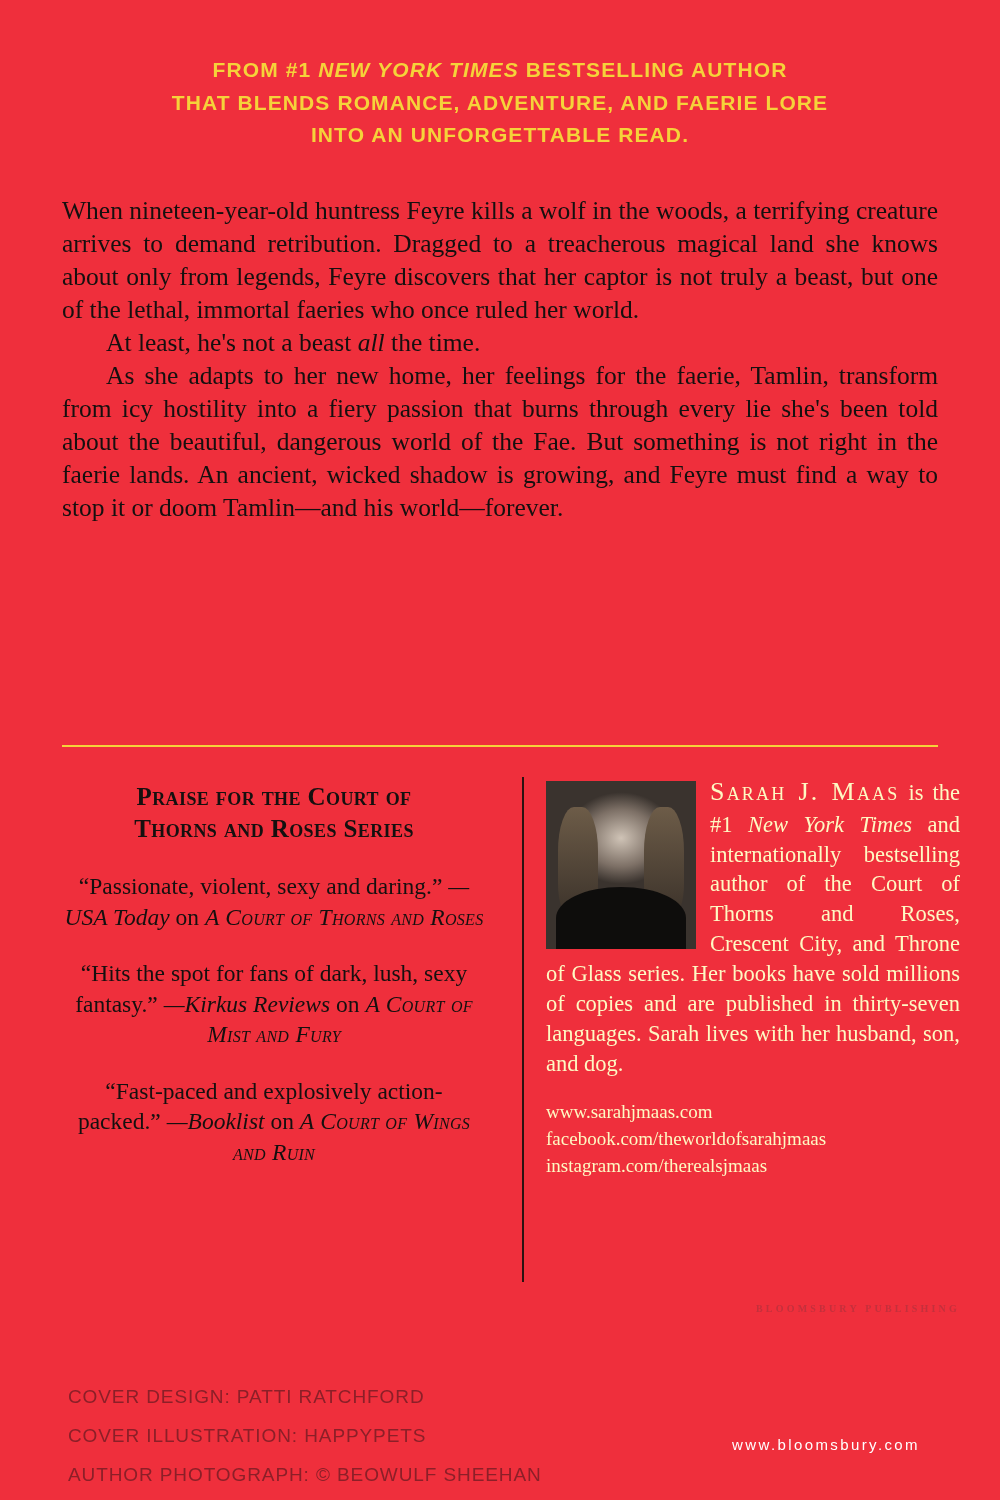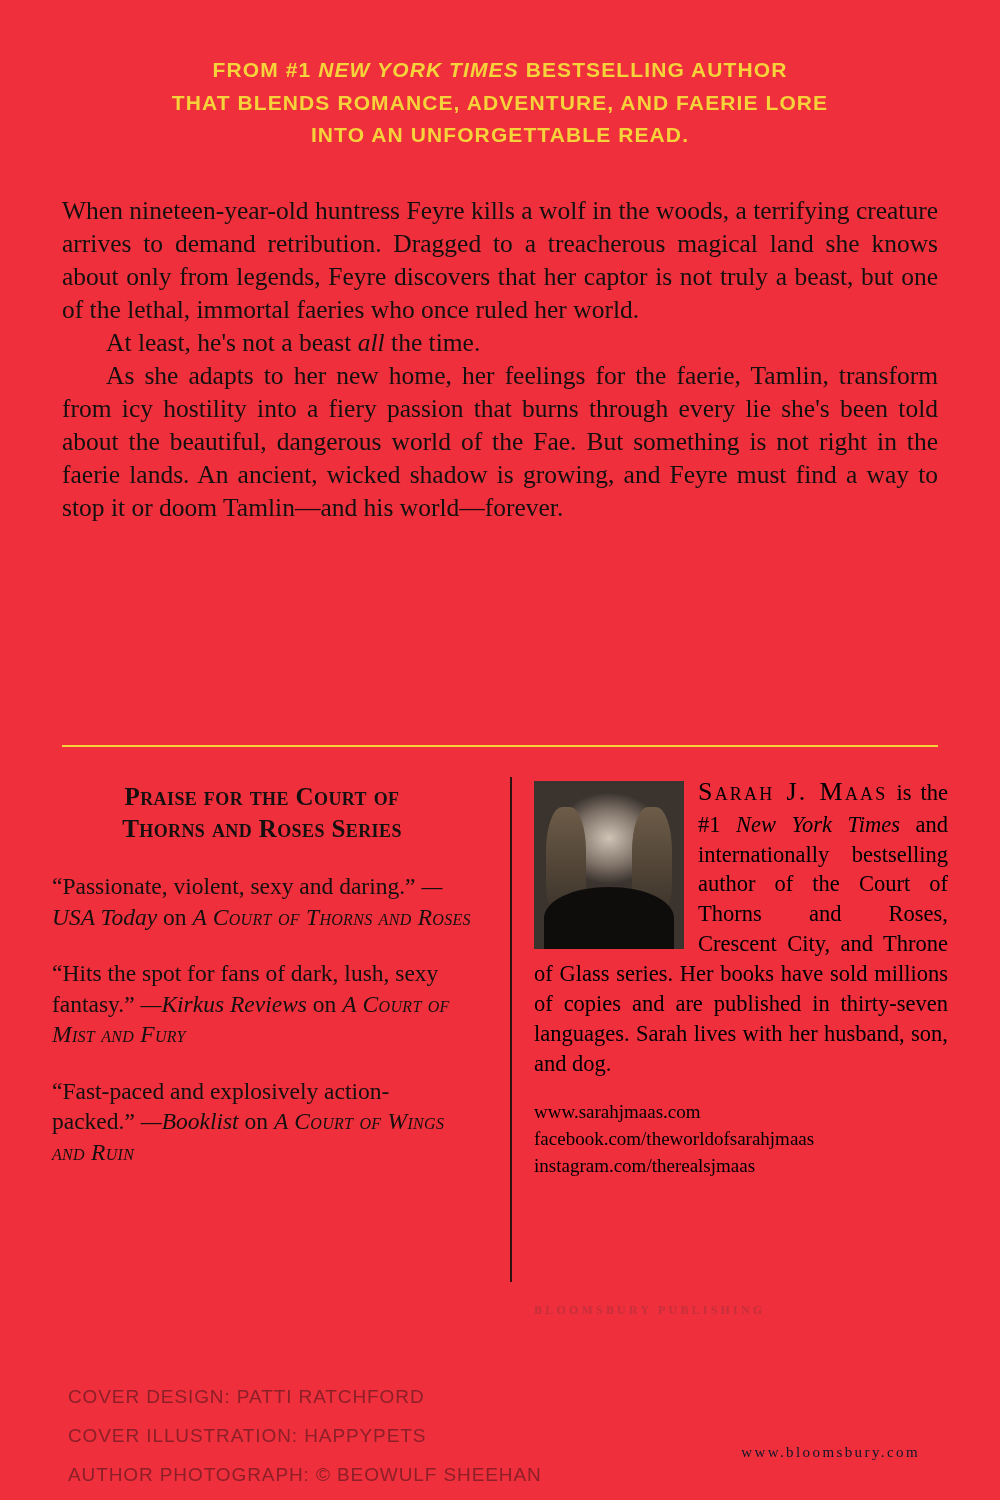--- a/index.html
+++ b/index.html
@@ -68,21 +68,21 @@
     right: 62px;
     top: 745px;
     height: 2px;
     background: #f5d33a;
   }
 
   
   .lower {
     position: absolute;
     top: 775px;
-    left: 52px;
+    left: 64px;
     right: 62px;
     height: 520px;
   }
   .vrule {
     position: absolute;
     left: 458px;
     top: 2px;
     width: 2px;
     height: 505px;
     background: #2b1210;
@@ -100,20 +100,21 @@
     font-size: 25px;
     font-weight: bold;
     line-height: 1.28;
     font-variant: small-caps;
     letter-spacing: 0.4px;
     margin: 6px 14px 0 14px;
     color: #15100f;
   }
   .quote {
     margin-top: 26px;
+    text-align: center;
     font-size: 23.5px;
     line-height: 1.3;
     color: #15100f;
   }
   .quote .src {
     font-style: italic;
   }
   .quote .sc {
     font-variant: small-caps;
     font-style: italic;
@@ -122,21 +123,21 @@
 
   
   .bio {
     position: absolute;
     left: 482px;
     top: 0;
     width: 414px;
     font-size: 22.5px;
     line-height: 1.33;
     text-align: justify;
-    color: #000000;
+    color: #fef9c3;
   }
   .bio .name {
     font-variant: small-caps;
     font-size: 26px;
     letter-spacing: 2.2px;
   }
   .bio em { font-style: italic; }
   .portrait {
     float: left;
     width: 150px;
@@ -176,23 +177,23 @@
     line-height: 1.42;
     text-align: left;
   }
   .links div { white-space: nowrap; }
 
   .publisher {
     position: absolute;
     left: 482px;
     top: 528px;
     width: 414px;
-    text-align: left;
+    text-align: right;
     font-family: "Liberation Serif", serif;
-    font-size: 12px;
+    font-size: 10px;
     letter-spacing: 3.2px;
     color: #c4303c;
     font-weight: bold;
   }
 
   
   .credits {
     position: absolute;
     left: 68px;
     top: 1378px;
@@ -200,25 +201,24 @@
     font-size: 19px;
     letter-spacing: 0.9px;
     line-height: 2.05;
     color: #8c1f28;
     text-transform: uppercase;
   }
   .website {
     position: absolute;
     right: 80px;
     top: 1436px;
-    font-family: Liberation Serif, serif;
+    font-family: Liberation Sans, sans-serif;
     font-size: 15px;
     letter-spacing: 2.4px;
-    color: #0f172a;
-    margin-top: 8px;
+    color: #ffffff;
   }
 </style>
 </head>
 <body>
 
 <div class="page">
 
   <div class="headline">
     <span class="headline-line">FROM #1 <span class="it">NEW YORK TIMES</span> BESTSELLING AUTHOR</span>
     <span class="headline-line">THAT BLENDS ROMANCE, ADVENTURE, AND FAERIE LORE</span>

